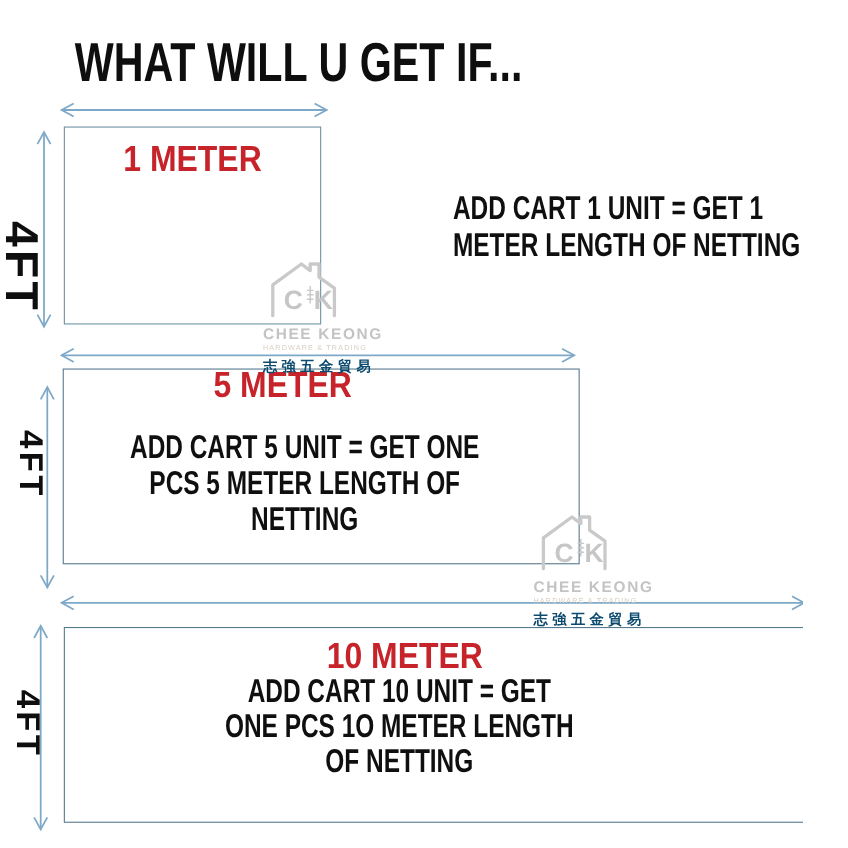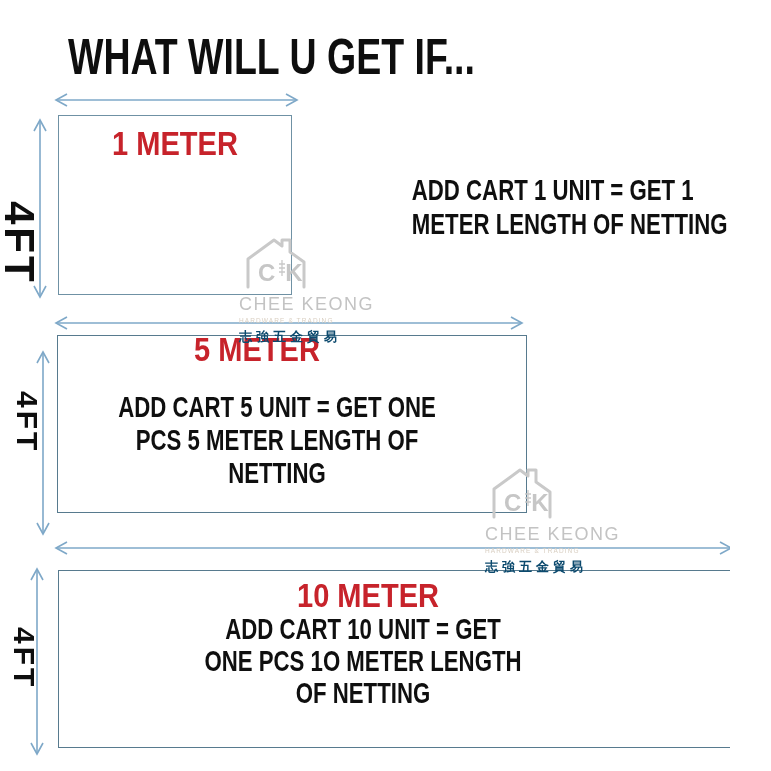--- a/index.html
+++ b/index.html
@@ -21,21 +21,21 @@
     color:#0f0f0f;font-weight:bold;font-size:30px;line-height:33px;
     text-align:center;transform:scaleX(0.74);white-space:nowrap;
   }
   .desc3{line-height:32px;}
   .vlabel{
     writing-mode:vertical-rl;font-weight:bold;color:#0e0e0e;
     line-height:1;letter-spacing:3px;white-space:nowrap;
   }
   .arrow{stroke:#7ea8c8;stroke-width:1.6;fill:none;}
   .wm{width:110px;text-align:left;pointer-events:none;}
-  .wm-name{font-size:18px;font-weight:normal;letter-spacing:1.5px;color:#c3c3c3;margin-top:1px;white-space:nowrap;}
+  .wm-name{font-size:14px;font-weight:bold;letter-spacing:1.5px;color:#c3c3c3;margin-top:1px;white-space:nowrap;}
   .wm-tag{font-size:6.5px;letter-spacing:1.1px;color:#d9cfc2;margin-top:2px;white-space:nowrap;}
   .wm-cn{font-size:13px;font-weight:bold;letter-spacing:4px;color:#0c4a6e;margin-top:4px;white-space:nowrap;}
   .house{stroke:#c9c9c9;stroke-width:3;fill:none;stroke-linejoin:round;stroke-linecap:round;}
   .cktext{fill:#c6c6c6;font-family:"Liberation Sans",sans-serif;font-weight:bold;font-size:24px;letter-spacing:10px;}
   .screw{stroke:#c9c9c9;stroke-width:1.3;fill:none;}
 </style>
 </head>
 <body>
 
 <div id="canvas">

